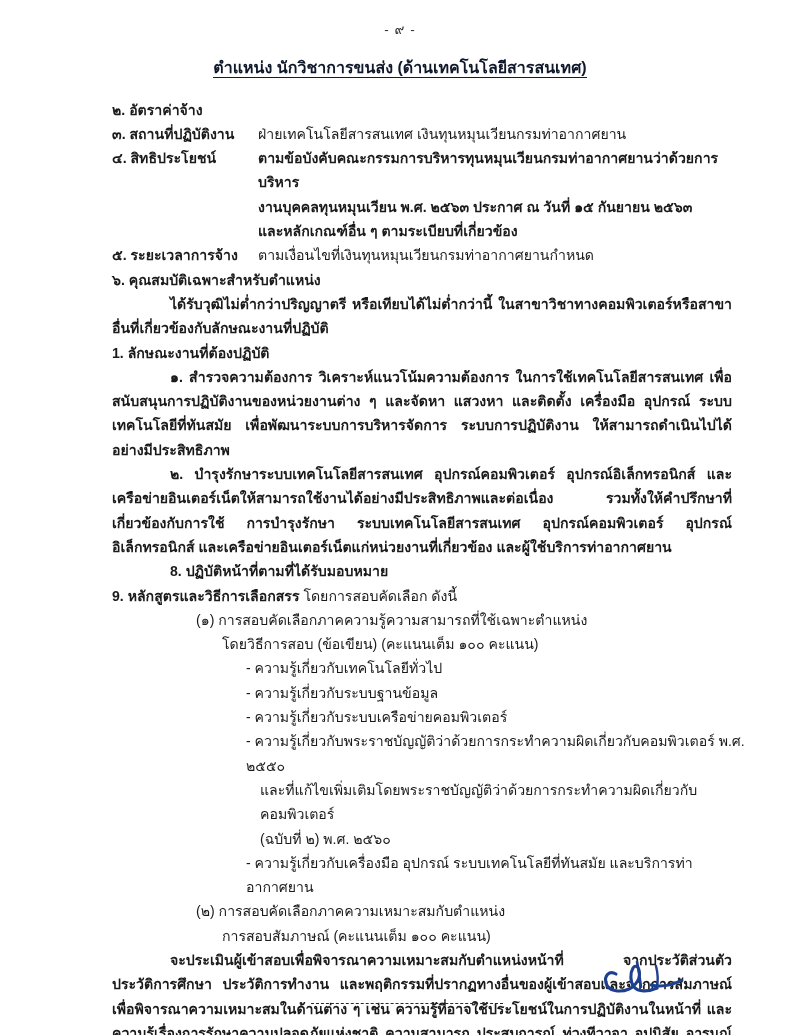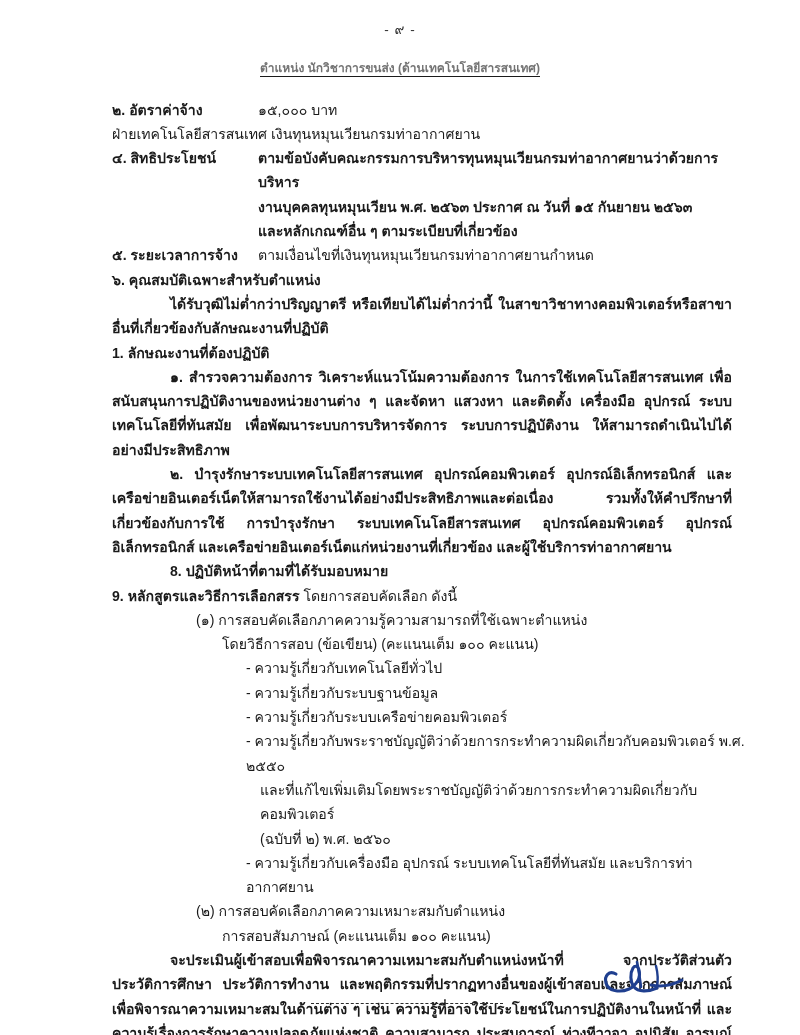--- a/index.html
+++ b/index.html
@@ -36,22 +36,22 @@
     font-size: 13.5px;
     letter-spacing: 1px;
     color: #2b2b2b;
     padding-top: 18px;
   }
 
   
   .doc-title {
     text-align: center;
     font-weight: bold;
-    font-size: 12px;
-    color: #737373;
+    font-size: 16px;
+    color: #0f172a;
     margin-top: 14px;
     margin-bottom: 17px;
   }
   .doc-title span {
     border-bottom: 1.3px solid #1a1a1a;
     padding-bottom: 1px;
   }
 
   
   .field-list {
@@ -135,24 +135,24 @@
 
     <div class="page-number">- ๙ -</div>
 
     <div class="doc-title"><span>ตำแหน่ง นักวิชาการขนส่ง (ด้านเทคโนโลยีสารสนเทศ)</span></div>
 
     <div class="field-list">
 
 
       <div class="field-row">
         <div class="field-label"><span>๒.</span>&nbsp;<span>อัตราค่าจ้าง</span></div>
-        <div class="field-value"><span>๑๕,๐๐๐ บาท</span></div>
-      </div>
-
-      <div class="field-row">
+      </div>
+
+      <div class="field-row">
+        <div class="field-label"><span>๓.</span>&nbsp;<span>สถานที่ปฏิบัติงาน</span></div>
         <div class="field-value"><span>ฝ่ายเทคโนโลยีสารสนเทศ เงินทุนหมุนเวียนกรมท่าอากาศยาน</span></div>
       </div>
 
       <div class="field-row">
         <div class="field-label"><span>๔.</span>&nbsp;<span>สิทธิประโยชน์</span></div>
         <div class="field-value">
           <span class="cont">ตามข้อบังคับคณะกรรมการบริหารทุนหมุนเวียนกรมท่าอากาศยานว่าด้วยการบริหาร</span>
           <span class="cont">งานบุคคลทุนหมุนเวียน พ.ศ. ๒๕๖๓ ประกาศ ณ วันที่ ๑๕ กันยายน ๒๕๖๓</span>
           <span class="cont">และหลักเกณฑ์อื่น ๆ ตามระเบียบที่เกี่ยวข้อง</span>
         </div>

